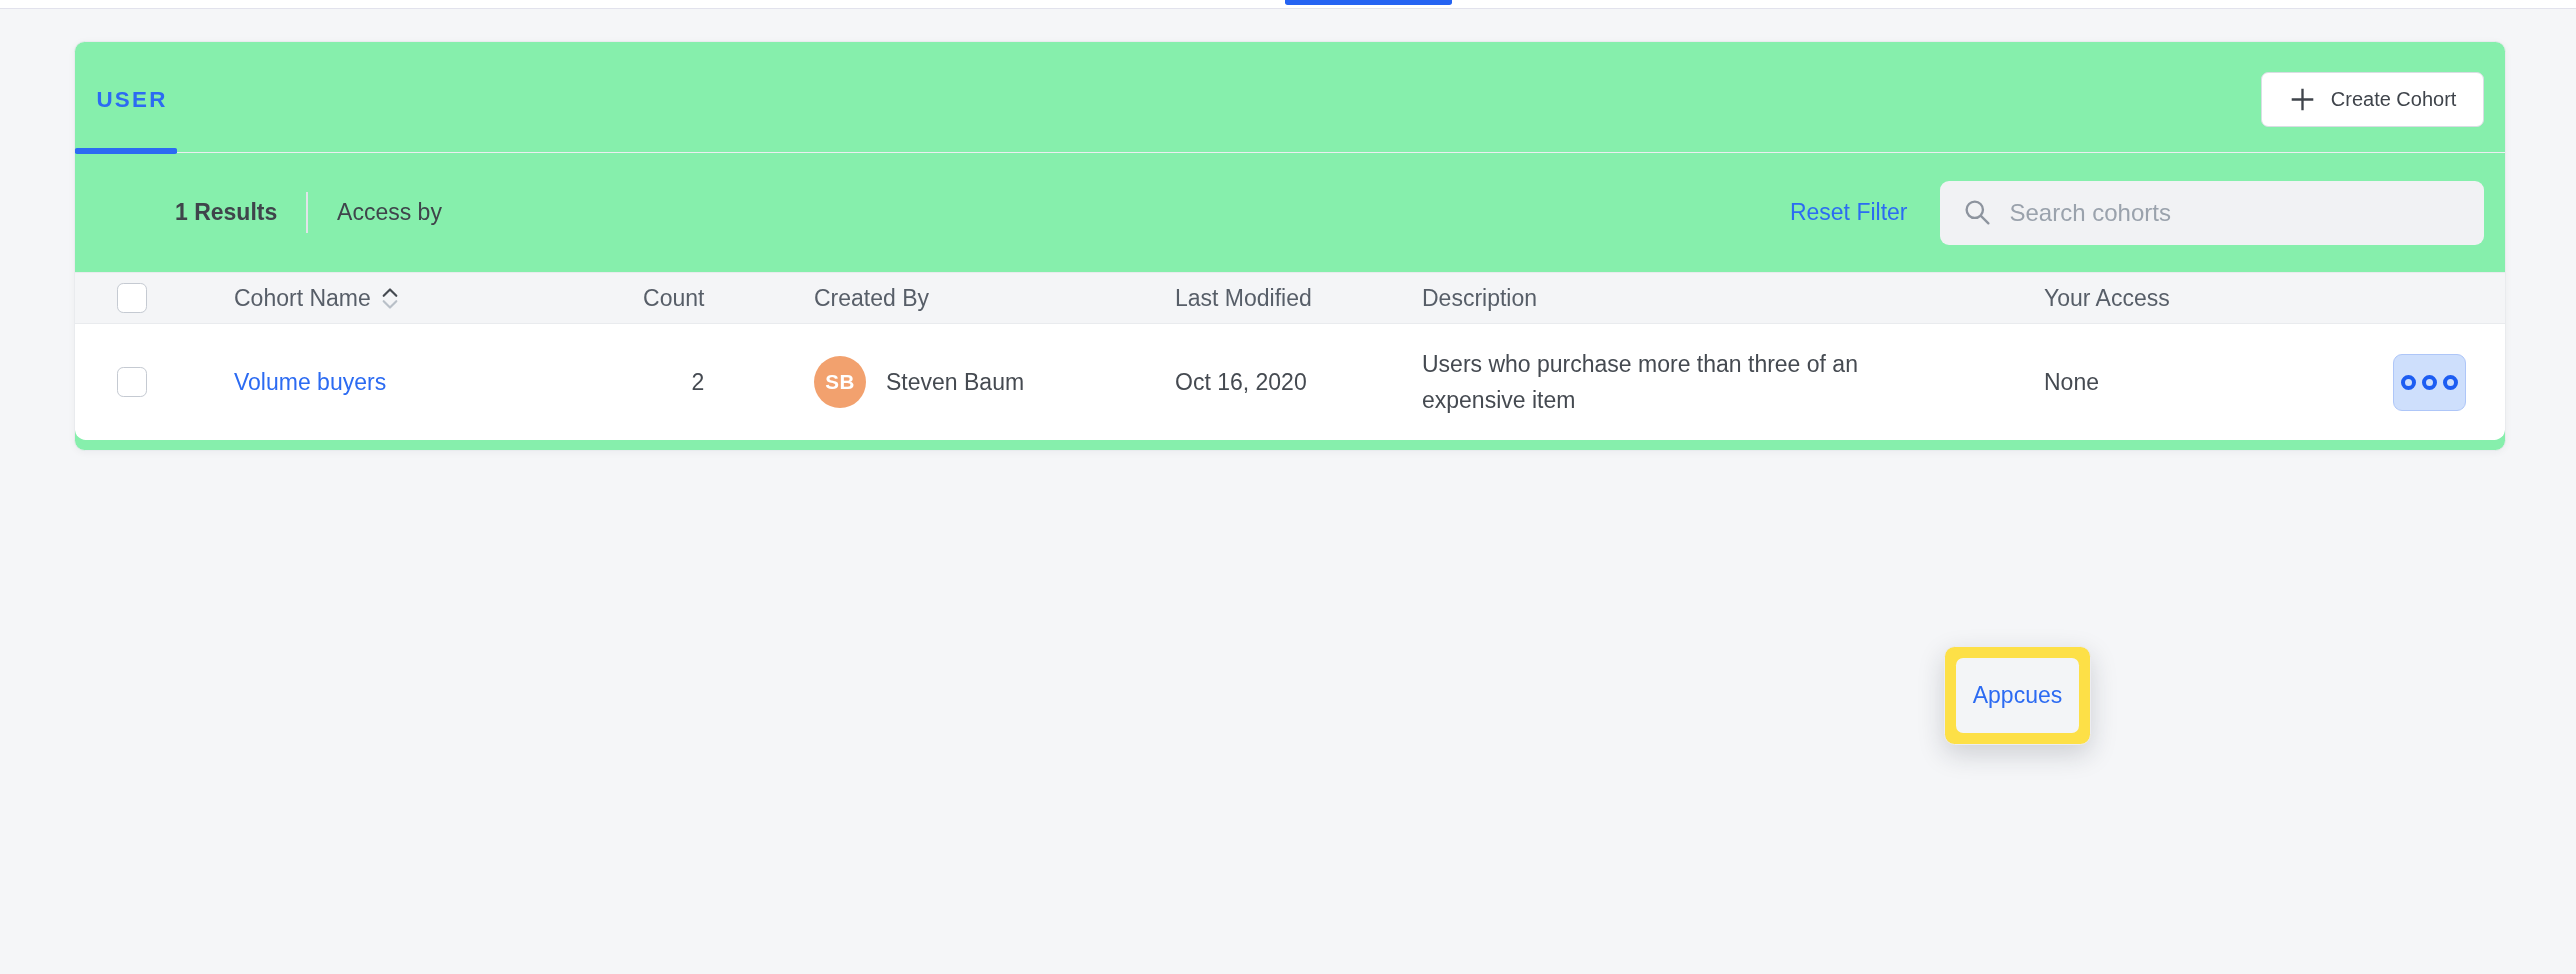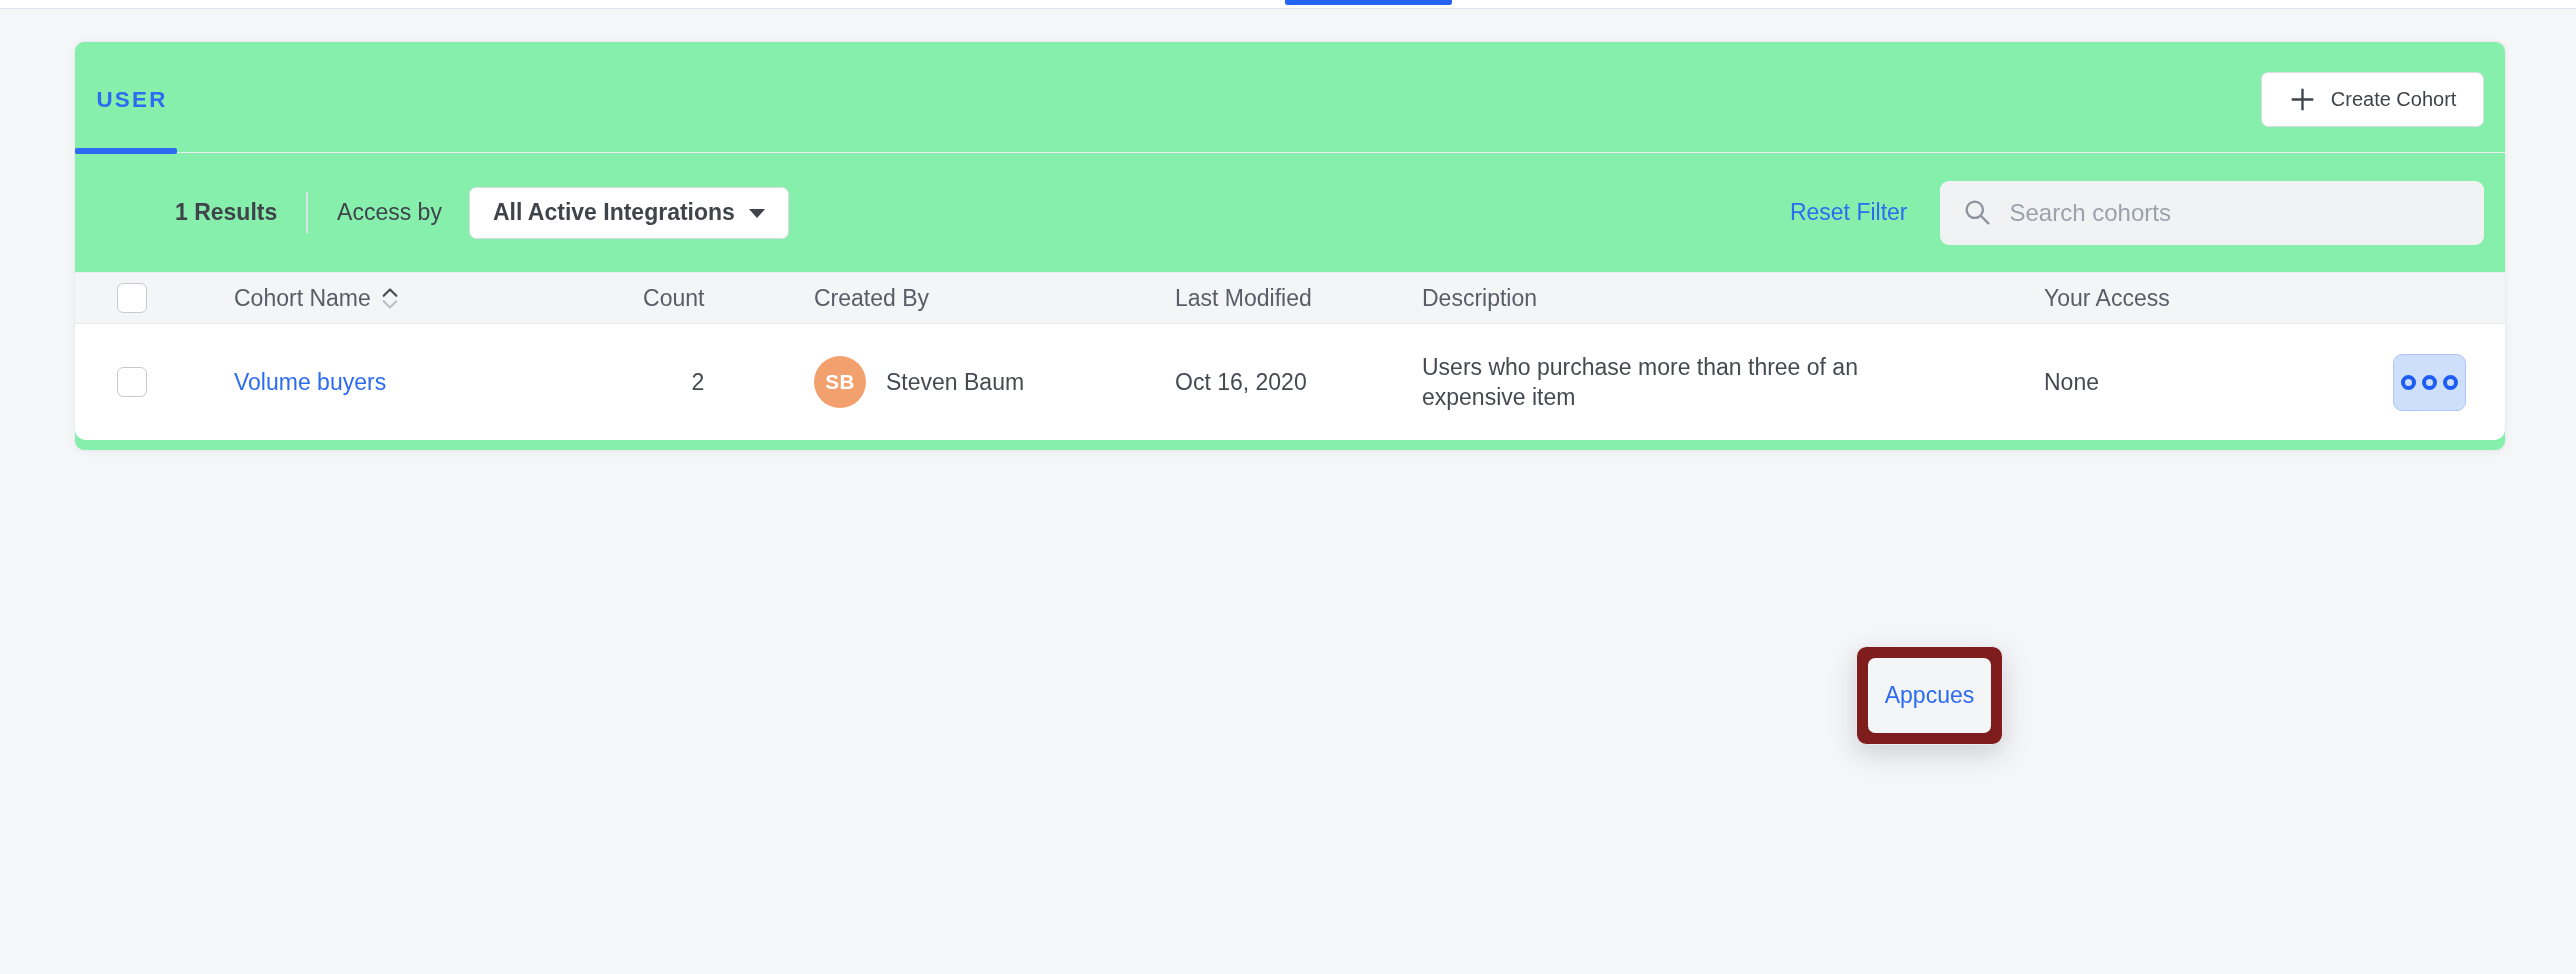--- a/index.html
+++ b/index.html
@@ -65,42 +65,42 @@
   .cell-cb { display:flex; justify-content:flex-start; padding-left:42px; }
   .checkbox { width:30px; height:30px; background:#fff; border:1.8px solid #c5cad2;
     border-radius:6.3px; cursor:pointer; }
   .col-count { text-align:right; padding-right:3.6px; }
   .col-created { padding-left:106px; display:flex; align-items:center; gap:20px; }
   .sort-wrap { display:inline-flex; align-items:center; gap:9px; cursor:pointer; }
   .name-link { color:#2c6bf2; cursor:pointer; }
   .avatar { width:52px; height:52px; border-radius:50%; background:#f2a16e;
     color:#ffffff; font-size:20.6px; font-weight:700; letter-spacing:0.4px;
     display:flex; align-items:center; justify-content:center; flex:0 0 auto; }
-  .desc-cell { max-width:502px; line-height:30px; }
+  .desc-cell { max-width:502px; line-height:36px; }
   .cell-actions { display:flex; justify-content:flex-end; padding-right:40px; }
   .more-btn { width:73px; height:57px; background:#cedffc; border:1.8px solid #aec6f8;
     border-radius:9px; display:flex; align-items:center; justify-content:center;
     gap:6.3px; cursor:pointer; }
   .more-dot { width:15px; height:15px; border:4.5px solid #1d5df2; border-radius:50%; }
 
   
   .ctx-menu { position:absolute; left:2091px; top:431px; width:374px; height:502px;
     background:#ffffff; border:0.9px solid #ececf1; border-radius:14.3px;
     box-shadow:0 12.5px 39px rgba(30,36,52,0.16); padding-top:12.5px; z-index:5; }
   .menu-item { height:68px; display:flex; align-items:center; padding-left:36px;
     font-size:24px; color:#41464d; cursor:pointer; }
   .menu-item.hl { margin:0 12.5px; padding-left:23px; padding-right:27px;
     background:#f2f4f7; border-radius:9px; color:#2c6bf2;
     justify-content:space-between; }
   .submenu-arrow { width:0; height:0; border-top:9px solid transparent;
     border-bottom:9px solid transparent; border-left:12.5px solid #2c6bf2; }
 
   
-  .submenu { position:absolute; left:1856px; top:646px; width:147px; height:99px;
-    background:#7f1d1d; border:0.9px solid #ececf1; border-radius:10.7px;
+  .submenu { position:absolute; left:1944px; top:646px; width:147px; height:99px;
+    background:#fde047; border:0.9px solid #ececf1; border-radius:10.7px;
     box-shadow:0 9px 27px rgba(30,36,52,0.18); z-index:6; }
   .submenu-item { position:absolute; left:10.7px; right:10.7px; top:10.7px; bottom:10.7px;
     background:#f3f5f7; border-radius:7.2px; display:flex; align-items:center;
     justify-content:center; font-size:23px; color:#2c6bf2; cursor:pointer; }
 </style>
 </head>
 <body>
 
 <div class="page">
 
@@ -120,24 +120,20 @@
           </svg>
         </span>
         <span>Create Cohort</span>
       </button>
     </div>
 
     <div class="filter-row">
       <span class="results-text">1 Results</span>
       <span class="v-divider"></span>
       <span class="filter-by">Access by</span>
-      <button class="dropdown-btn">
-        <span>All Active Integrations</span>
-        <span class="caret-down"></span>
-      </button>
       <span class="spacer"></span>
       <span class="reset-filter">Reset Filter</span>
       <div class="search-box">
         <span style="display:inline-flex;">
           <svg width="29" height="29" viewBox="0 0 32 32">
             <circle cx="13" cy="13" r="9" stroke="#8d949e" stroke-width="2.6" fill="none"></circle>
             <line x1="20" y1="20" x2="28" y2="28" stroke="#8d949e" stroke-width="2.6" stroke-linecap="round"></line>
           </svg>
         </span>
         <input type="text" placeholder="Search cohorts" style="">

